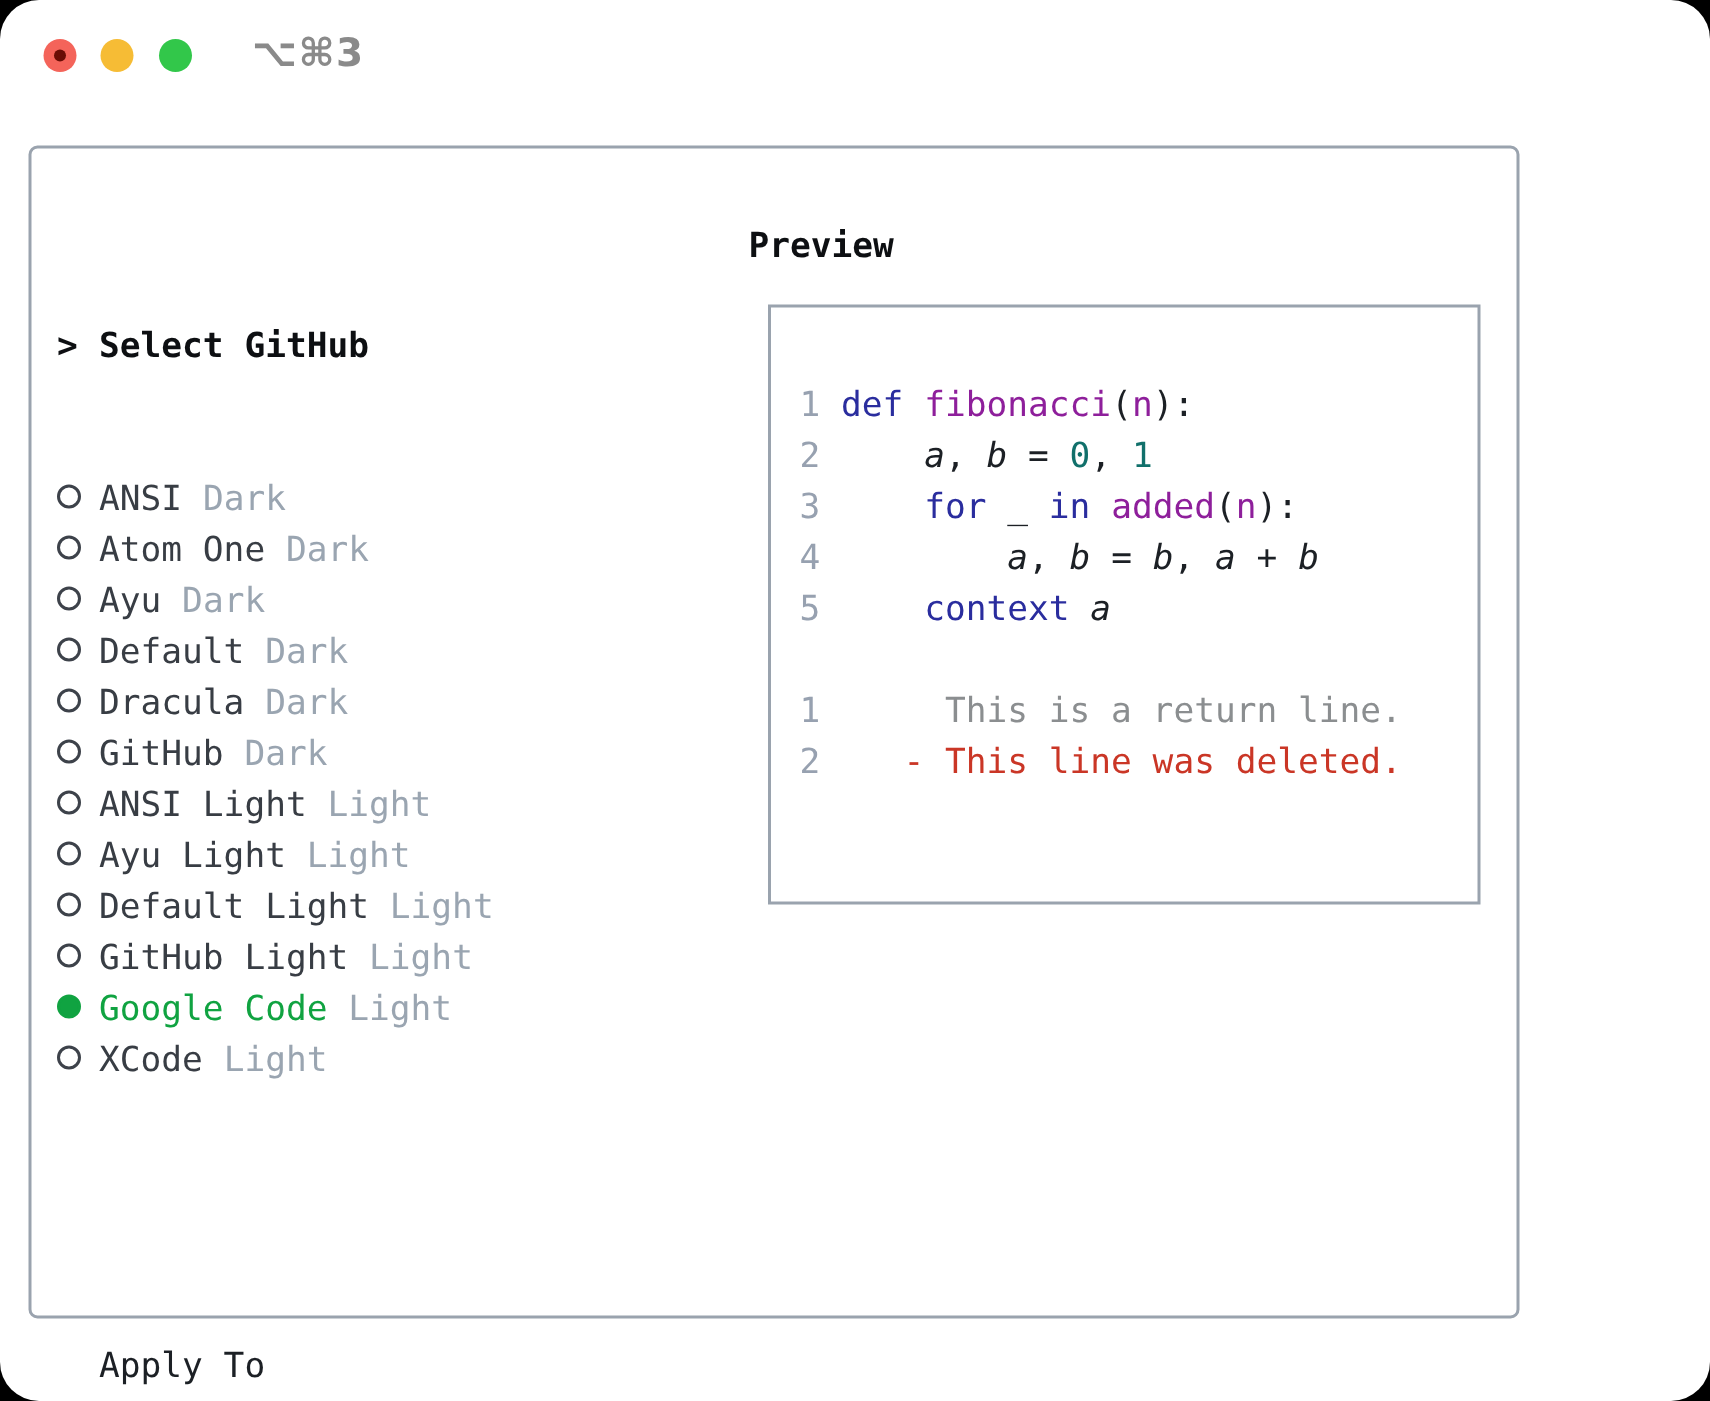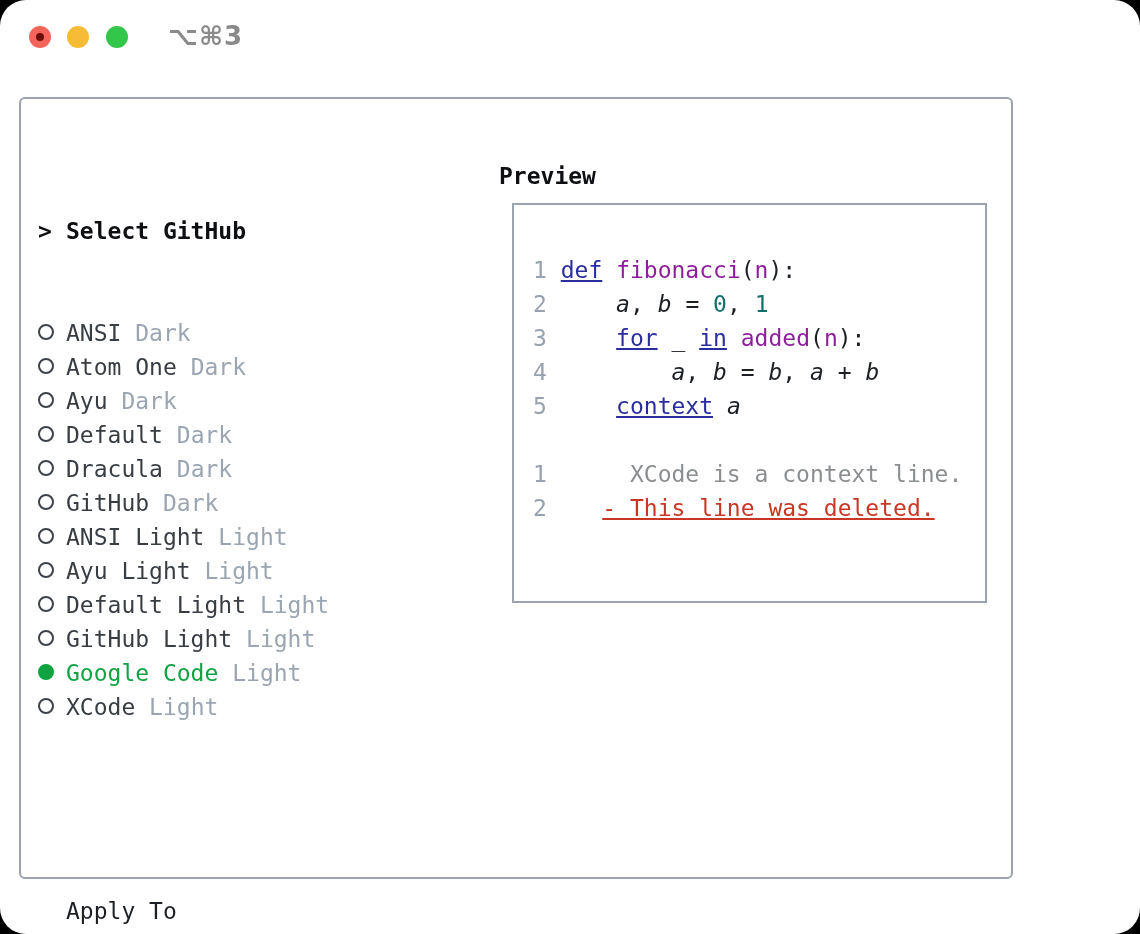--- a/index.html
+++ b/index.html
@@ -23,33 +23,33 @@
   .marker{display:inline-block;width:28px;}
   .prompt{font-weight:700;color:var(--header_black);}
   .hdr{font-weight:700;color:var(--header_black);}
   .ring{display:inline-block;width:12px;height:12px;border:2px solid var(--ring_gray);
     border-radius:50%;vertical-align:1px;box-sizing:content-box;}
   .ring.sel{background:var(--selected_green);border-color:var(--selected_green);}
   .variant{color:var(--variant_gray);}
   .sel-text{color:var(--selected_green);}
   .apply-label{color:var(--code_text);margin-top:44px;}
   
-  .preview-label{position:absolute;left:478px;top:60px;height:34px;line-height:34px;
+  .preview-label{position:absolute;left:478px;top:48px;height:34px;line-height:34px;
     font-size:23px;font-weight:700;color:var(--header_black);}
   .preview-box{position:absolute;left:491px;top:104px;width:475px;height:400px;
     border:2px solid var(--border_gray);box-sizing:border-box;padding:14px 0 0 19px;overflow:hidden;}
   .pline{height:34px;line-height:34px;font-size:23px;white-space:pre;color:var(--code_text);}
   .lineno{color:var(--line_number);}
-  .tk-kw{color:var(--keyword);text-decoration:underline;}
+  .tk-kw{color:var(--keyword);}
   .tk-fn{color:var(--function_name);}
   .tk-param{color:var(--parameter);}
   .tk-num{color:var(--number_literal);}
   .tk-var{font-style:italic;color:var(--code_text);}
   .d-context{color:var(--context);}
-  .d-deleted{color:var(--deleted);text-decoration:underline;}
+  .d-deleted{color:var(--deleted);}
   .d-added{color:var(--added);}
 </style>
 </head>
 <body>
 
 <div class="window">
 
   <div>
     <span class="tl tl-red">
         <span class="dot"></span>
@@ -77,19 +77,19 @@
       <div class="pline"></div>
       <div id="code-lines">
           <div class="pline"><span class="lineno">1</span> <span class="tk-kw">def</span><span> </span><span class="tk-fn">fibonacci</span><span>(</span><span class="tk-param">n</span><span>):</span></div>
           <div class="pline"><span class="lineno">2</span> <span>    </span><span class="tk-var">a</span><span>, </span><span class="tk-var">b</span><span> = </span><span class="tk-num">0</span><span>, </span><span class="tk-num">1</span></div>
           <div class="pline"><span class="lineno">3</span> <span>    </span><span class="tk-kw">for</span><span> _ </span><span class="tk-kw">in</span><span> </span><span class="tk-fn">added</span><span>(</span><span class="tk-param">n</span><span>):</span></div>
           <div class="pline"><span class="lineno">4</span> <span>        </span><span class="tk-var">a</span><span>, </span><span class="tk-var">b</span><span> = </span><span class="tk-var">b</span><span>, </span><span class="tk-var">a</span><span> + </span><span class="tk-var">b</span></div>
           <div class="pline"><span class="lineno">5</span> <span>    </span><span class="tk-kw">context</span><span> </span><span class="tk-var">a</span></div>
         </div>
       <div class="pline"></div>
       <div id="diff-lines">
-          <div class="pline"><span class="lineno">1</span>    <span class="d-context">  XCode is a context line.</span></div>
+          <div class="pline"><span class="lineno">1</span>    <span class="d-context">  This is a return line.</span></div>
           <div class="pline"><span class="lineno">2</span>    <span class="d-deleted">- This line was deleted.</span></div>
         </div>
     </div>
 
   </div>
 </div>
 
 </body></html>

